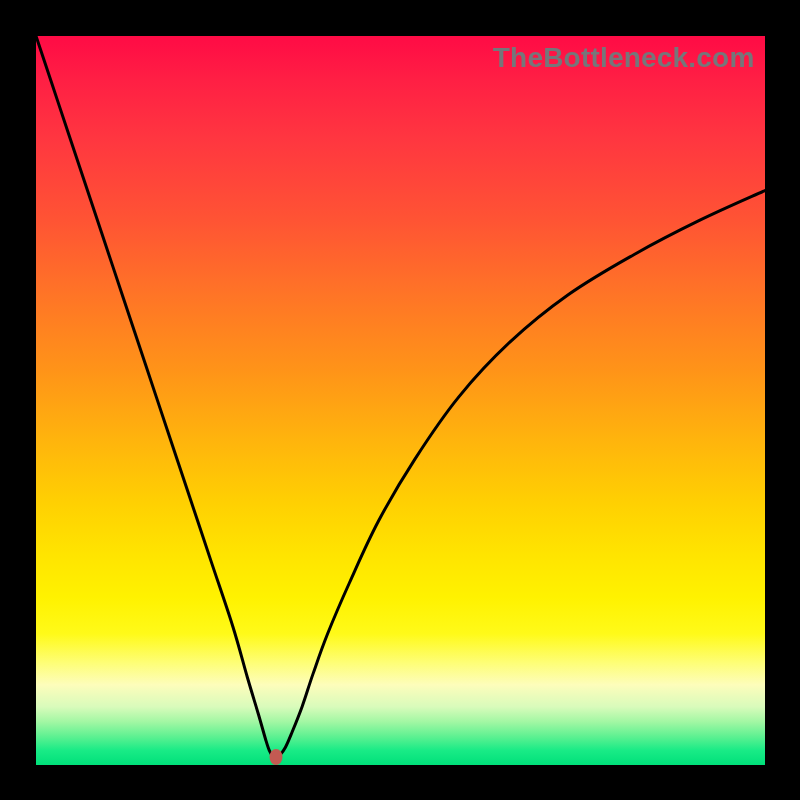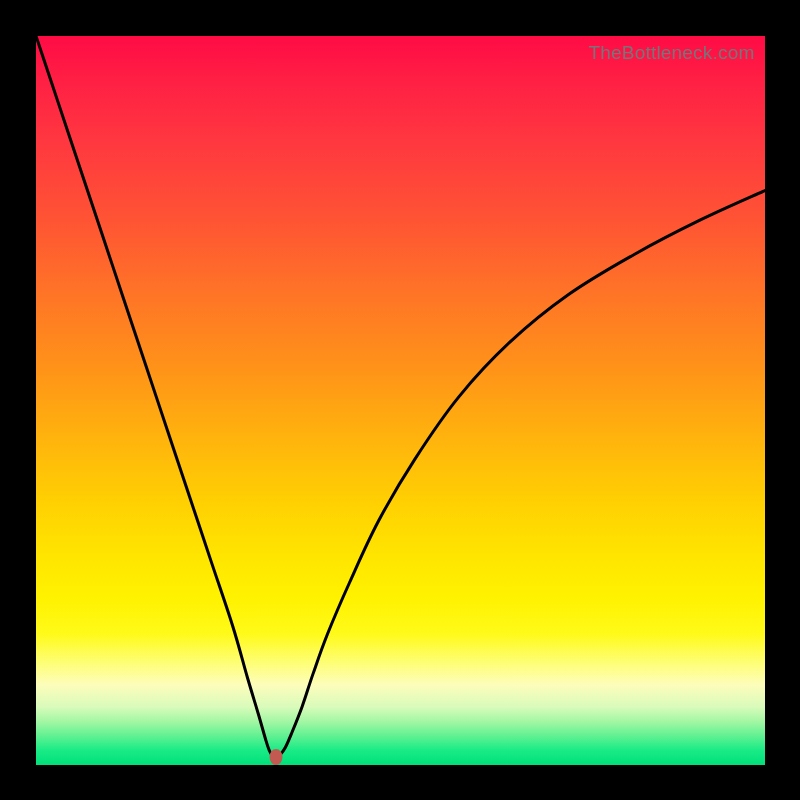--- a/index.html
+++ b/index.html
@@ -43,22 +43,22 @@
       #a4f7a4 94%,
       #61f192 96%,
       #19eb86 98%,
       #00e07a 100%
     );
   }
   .watermark {
     position: absolute;
     top: 6px;
     right: 10px;
-    font-size: 19px;
-    font-weight: 400;
+    font-size: 28px;
+    font-weight: 700;
     color: #76767a;
     letter-spacing: 0.2px;
     user-select: none;
   }
   svg.curve {
     position: absolute;
     left: 0;
     top: 0;
     width: 729px;
     height: 729px;

